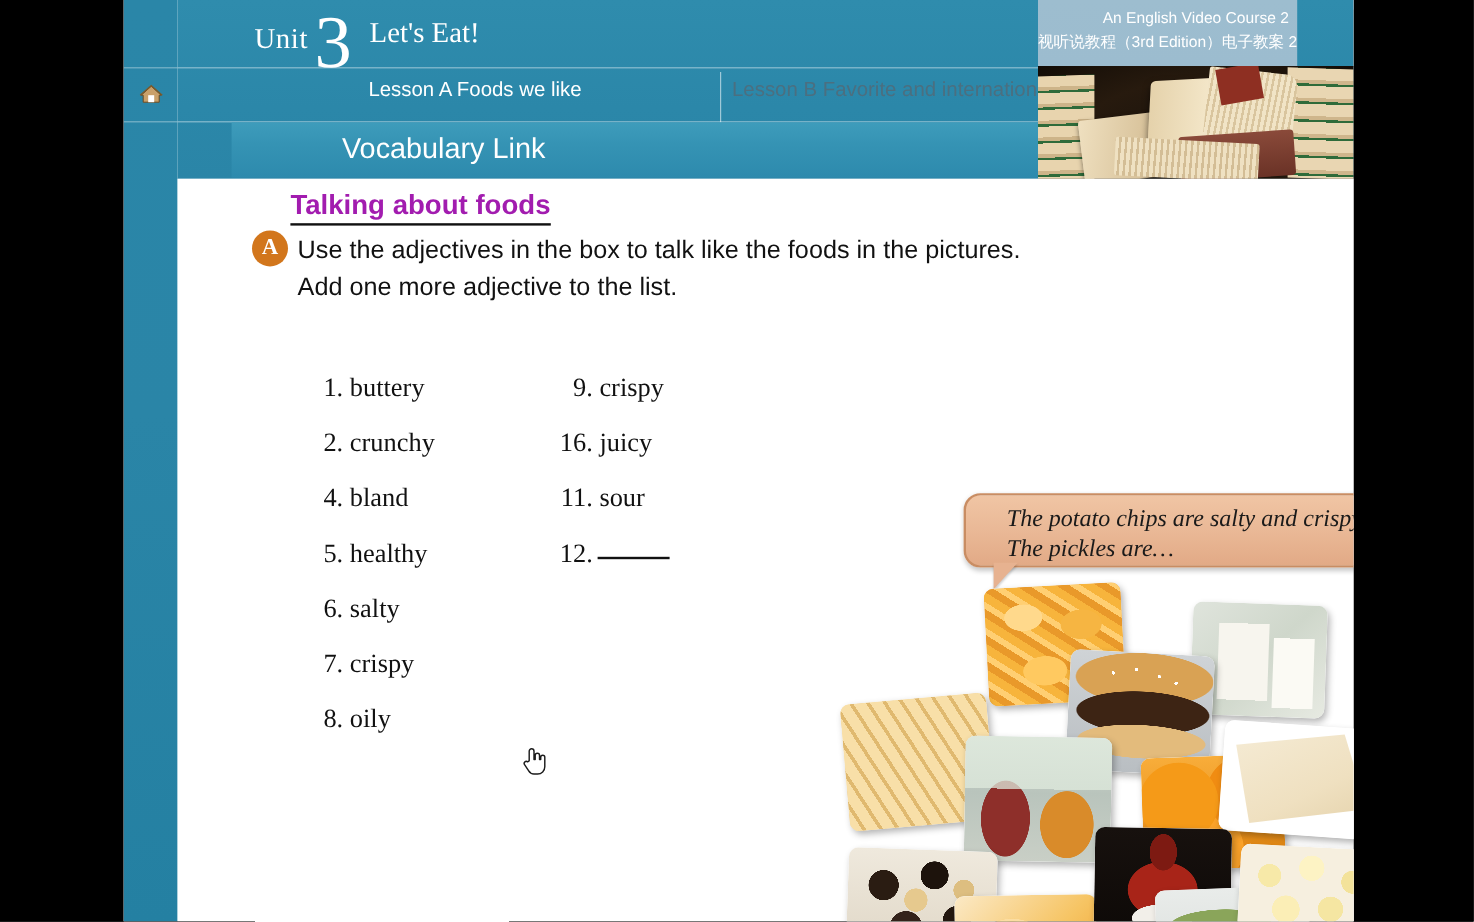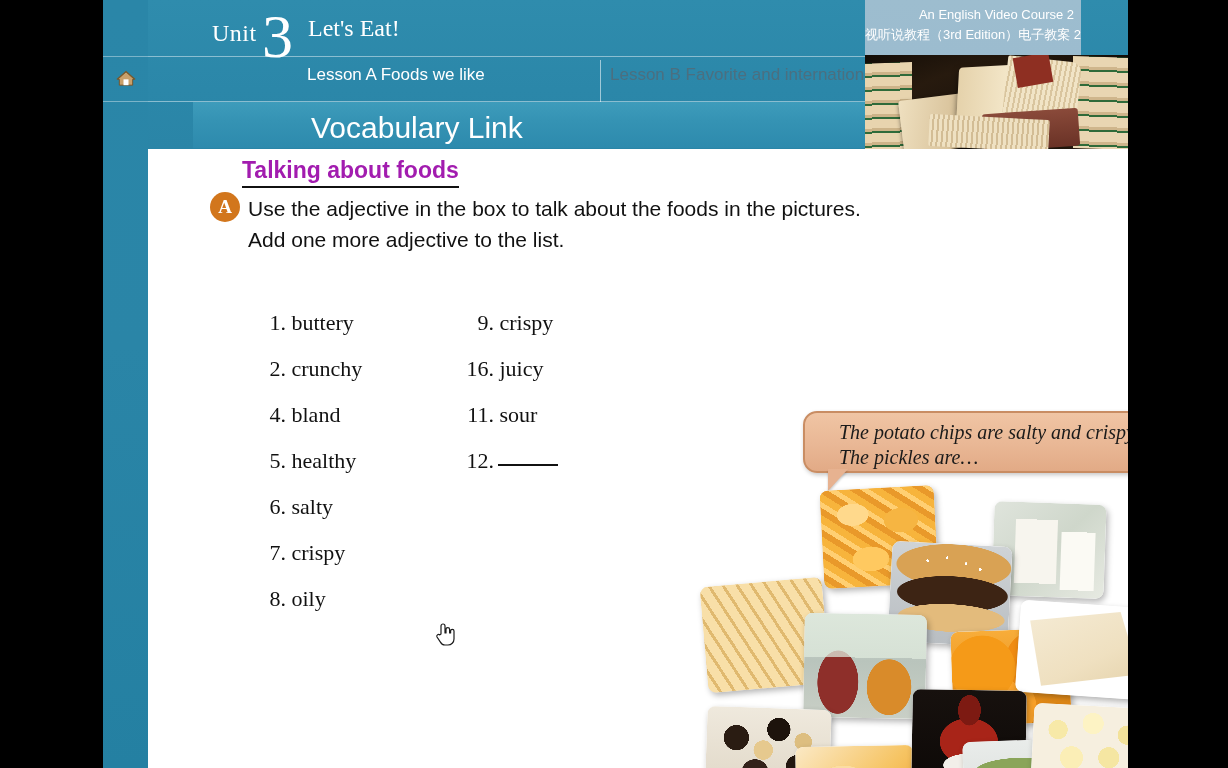--- a/index.html
+++ b/index.html
@@ -43,21 +43,21 @@
   .unit-title{ position:absolute; left:160px; top:15px; font-family:"Liberation Serif", serif;
                font-size:24px; color:#ffffff; }
 
   .lessonA { position:absolute; left:159px; top:65px; font-size:17px; color:#ffffff; }
   .lesson-div { position:absolute; left:452px; top:60px; width:1px; height:42px;
                 background:rgba(255,255,255,.55); }
   .lessonB { position:absolute; left:462px; top:65px; font-size:17px; color:#4b6f80; }
 
   .vocab { position:absolute; left:45px; top:102px; width:935px; height:46px;
            background:linear-gradient(180deg,#3e9cbb 0%,#3593b4 40%,#2d8aad 100%); }
-  .vocab span { position:absolute; left:118px; top:9px; font-size:30px; color:#ffffff; }
+  .vocab span { position:absolute; left:92px; top:9px; font-size:24px; color:#ffffff; }
 
   
   .books { position:absolute; left:717px; top:55px; width:263px; height:94px;
            overflow:hidden; background:#1b1208; }
   .books .bk { position:absolute; }
 
   
   .course { position:absolute; left:717px; top:0; width:216px; height:55px;
             background:linear-gradient(180deg,#9dbdcf 0%,#9cbccf 100%); }
   .course .l1 { position:absolute; left:0; top:7px; width:263px; text-align:center;
@@ -186,21 +186,21 @@
         <div class="bk" style="left:150px;top:0px;width:36px;height:30px;background:#8e2f22;
              transform:rotate(-10deg);"></div>
       </div>
     </div>
 
     <div class="page">
 
       <div class="sec-title">Talking about foods</div>
 
       <div class="badgeA">A</div>
-      <div class="instr">Use the adjective in the box to talk about the foods in the pictures. Add one more adjective to the list.</div>
+      <div class="instr">Use the adjectives in the box to talk like the foods in the pictures. Add one more adjective to the list.</div>
 
       <ul class="wlist col1">
         <li><span class="n">1.</span> <span>buttery</span></li>
         <li><span class="n">2.</span> <span>crunchy</span></li>
         <li><span class="n">4.</span> <span>bland</span></li>
         <li><span class="n">5.</span> <span>healthy</span></li>
         <li><span class="n">6.</span> <span>salty</span></li>
         <li><span class="n">7.</span> <span>crispy</span></li>
         <li><span class="n">8.</span> <span>oily</span></li>
       </ul>

